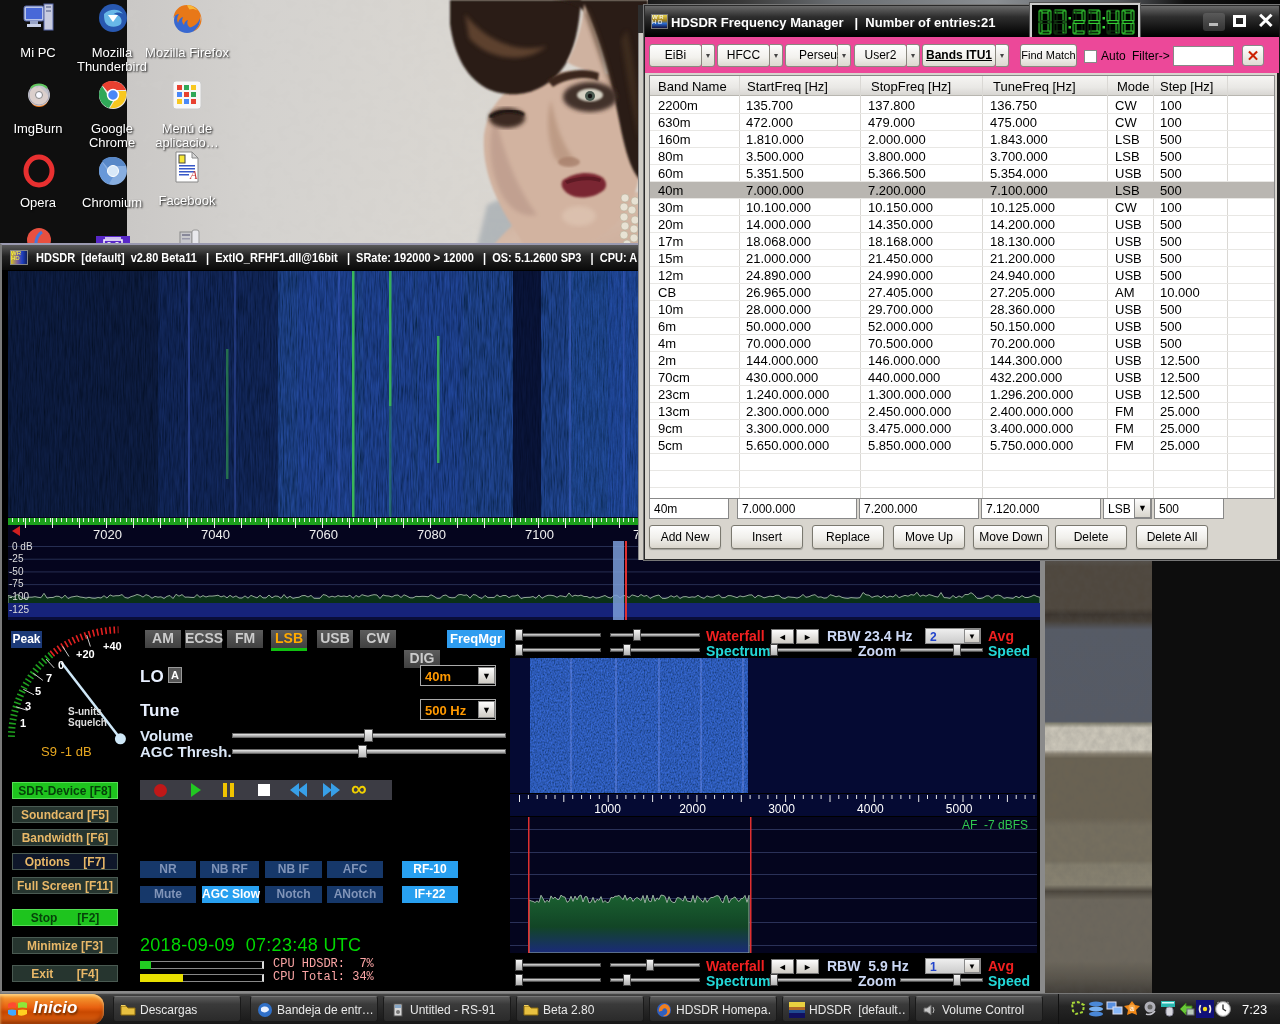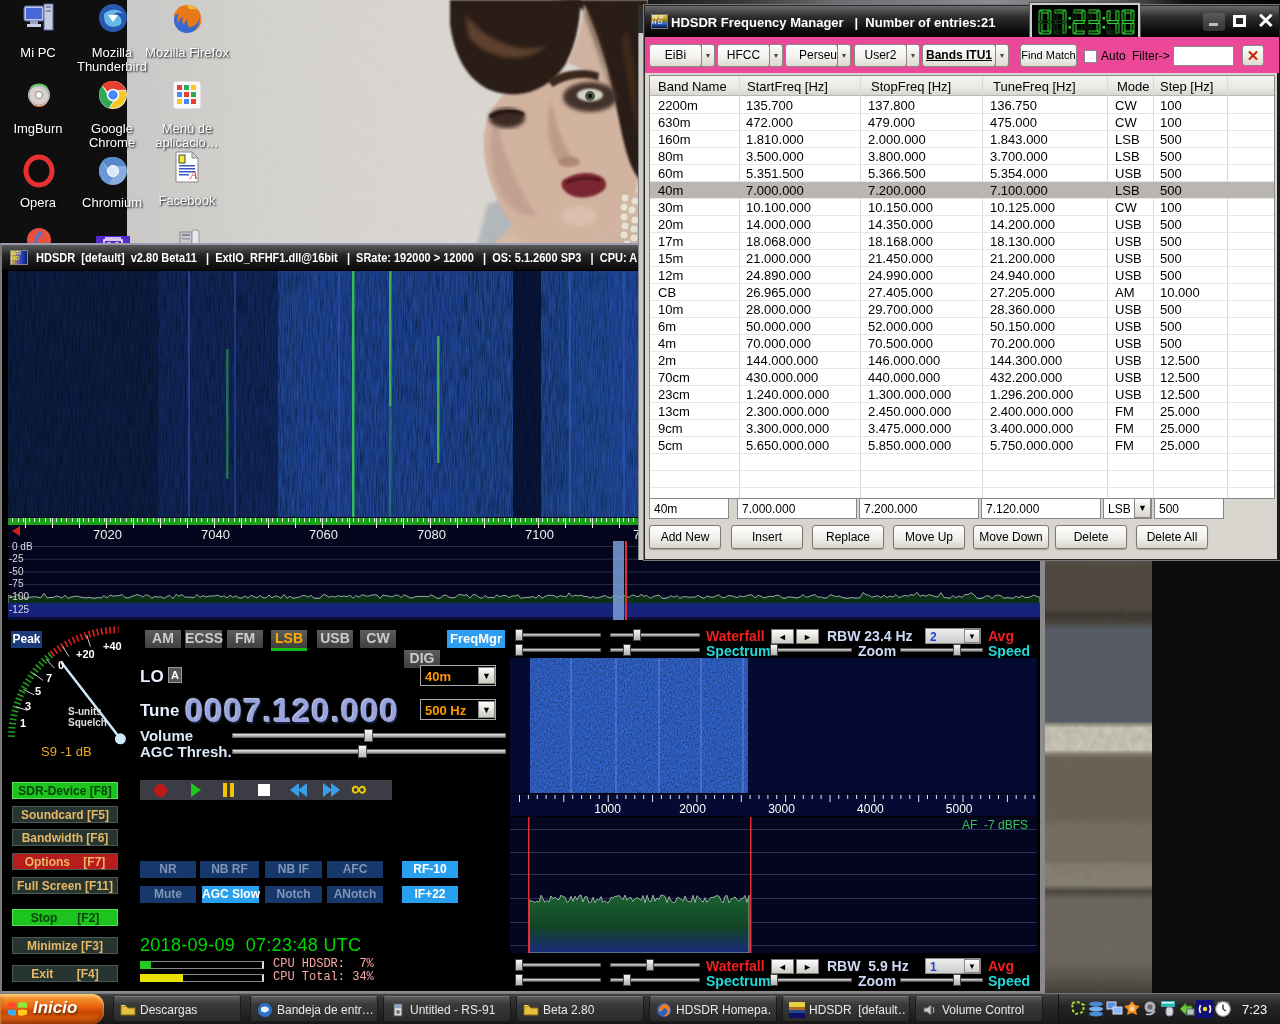--- a/index.html
+++ b/index.html
@@ -387,21 +387,20 @@
     <div class="abs" style="left:219px;top:10px;width:36px;height:18px;background:linear-gradient(#5c5c5c,#404040);color:#ccc;font-size:14px;font-weight:bold;text-align:center;line-height:17px;">FM</div>
     <div class="abs" style="left:263px;top:10px;width:36px;height:18px;background:linear-gradient(#5c5c5c,#404040);color:#ffaa00;font-size:14px;font-weight:bold;text-align:center;line-height:17px;">LSB</div>
     <div class="abs" style="left:263px;top:28px;width:36px;height:3px;background:#10c010;"></div>
     <div class="abs" style="left:309px;top:10px;width:36px;height:18px;background:linear-gradient(#5c5c5c,#404040);color:#ccc;font-size:14px;font-weight:bold;text-align:center;line-height:17px;">USB</div>
     <div class="abs" style="left:352px;top:10px;width:36px;height:18px;background:linear-gradient(#5c5c5c,#404040);color:#ccc;font-size:14px;font-weight:bold;text-align:center;line-height:17px;">CW</div>
     <div class="abs" style="left:396px;top:10px;width:36px;height:18px;background:linear-gradient(#5c5c5c,#404040);color:#ccc;font-size:14px;font-weight:bold;text-align:center;line-height:17px;margin-top:20px;">DIG</div>
     <div class="abs" style="left:439px;top:10px;width:58px;height:18px;background:#2f9df0;color:#fff;font-size:13px;font-weight:bold;text-align:center;line-height:17px;">FreqMgr</div>
     <div class="abs" style="left:132px;top:47px;color:#e8f0ff;font-size:17px;font-weight:bold;">LO</div>
     <div class="abs" style="left:160px;top:47px;width:14px;height:16px;background:#555;border:1px solid #999;color:#fff;font-size:11px;font-weight:bold;text-align:center;line-height:15px;">A</div>
     <div class="abs" style="left:132px;top:81px;color:#e8f0ff;font-size:17px;font-weight:bold;">Tune</div>
-    <div class="digits abs" style="left:177px;top:74px;">0007.120.000</div>
     <div class="abs" style="left:412px;top:45px;width:76px;height:21px;background:#000;border:1px solid #aaa;">
         <span class="abs" style="left:4px;top:3px;color:#ff9900;font-size:13px;font-weight:bold;">40m</span>
         <span class="abs" style="left:57px;top:1px;width:17px;height:17px;background:linear-gradient(#fdfdfd,#cfcbc4);border:1px solid #888;font-size:9px;text-align:center;line-height:16px;">▼</span>
       </div>
     <div class="abs" style="left:412px;top:79px;width:76px;height:21px;background:#000;border:1px solid #aaa;">
         <span class="abs" style="left:4px;top:3px;color:#ff9900;font-size:13px;font-weight:bold;">500 Hz</span>
         <span class="abs" style="left:57px;top:1px;width:17px;height:17px;background:linear-gradient(#fdfdfd,#cfcbc4);border:1px solid #888;font-size:9px;text-align:center;line-height:16px;">▼</span>
       </div>
     <div class="abs" style="left:132px;top:107px;color:#dce8f8;font-size:15px;font-weight:bold;">Volume</div>
     <div class="abs" style="left:132px;top:123px;color:#dce8f8;font-size:15px;font-weight:bold;">AGC Thresh.</div>
@@ -416,21 +415,21 @@
     <div class="abs" style="left:222px;top:163px;width:4px;height:14px;background:#f0c400;"></div>
     <div class="abs" style="left:250px;top:164px;width:12px;height:12px;background:#fff;"></div>
     <div class="abs" style="left:282px;top:163px;width:0;height:0;border-top:7px solid transparent;border-bottom:7px solid transparent;border-right:9px solid #38a0e8;"></div>
     <div class="abs" style="left:290px;top:163px;width:0;height:0;border-top:7px solid transparent;border-bottom:7px solid transparent;border-right:9px solid #38a0e8;"></div>
     <div class="abs" style="left:315px;top:163px;width:0;height:0;border-top:7px solid transparent;border-bottom:7px solid transparent;border-left:9px solid #38a0e8;"></div>
     <div class="abs" style="left:323px;top:163px;width:0;height:0;border-top:7px solid transparent;border-bottom:7px solid transparent;border-left:9px solid #38a0e8;"></div>
     <div class="abs" style="left:343px;top:156px;color:#f0d000;font-size:22px;font-weight:bold;">∞</div>
     <div class="abs" style="left:4px;top:162px;width:106px;height:17px;background:#1ec41e;border:1px solid #55e055;color:#06420a;white-space:nowrap;font-size:12px;font-weight:bold;text-align:center;line-height:16px;">SDR-Device [F8]</div>
     <div class="abs" style="left:4px;top:186px;width:106px;height:17px;background:#26352f;border:1px solid #4a5a52;color:#e8b868;white-space:nowrap;font-size:12px;font-weight:bold;text-align:center;line-height:16px;">Soundcard  [F5]</div>
     <div class="abs" style="left:4px;top:209px;width:106px;height:17px;background:#26352f;border:1px solid #4a5a52;color:#e8b868;white-space:nowrap;font-size:12px;font-weight:bold;text-align:center;line-height:16px;">Bandwidth  [F6]</div>
-    <div class="abs" style="left:4px;top:233px;width:106px;height:17px;background:#b91c1c;border:1px solid #4a5a52;color:#e8b868;white-space:nowrap;font-size:12px;font-weight:bold;text-align:center;line-height:16px;">Options&nbsp;&nbsp;&nbsp; [F7]</div>
+    <div class="abs" style="left:4px;top:233px;width:106px;height:17px;background:#0f172a;border:1px solid #4a5a52;color:#e8b868;white-space:nowrap;font-size:12px;font-weight:bold;text-align:center;line-height:16px;">Options&nbsp;&nbsp;&nbsp; [F7]</div>
     <div class="abs" style="left:4px;top:257px;width:106px;height:17px;background:#26352f;border:1px solid #4a5a52;color:#e8b868;white-space:nowrap;font-size:12px;font-weight:bold;text-align:center;line-height:16px;">Full Screen  [F11]</div>
     <div class="abs" style="left:4px;top:289px;width:106px;height:17px;background:#1ec41e;border:1px solid #55e055;color:#06420a;white-space:nowrap;font-size:12px;font-weight:bold;text-align:center;line-height:16px;">Stop&nbsp;&nbsp;&nbsp;&nbsp;&nbsp; [F2]</div>
     <div class="abs" style="left:4px;top:317px;width:106px;height:17px;background:#26352f;border:1px solid #4a5a52;color:#e8b868;white-space:nowrap;font-size:12px;font-weight:bold;text-align:center;line-height:16px;">Minimize  [F3]</div>
     <div class="abs" style="left:4px;top:345px;width:106px;height:17px;background:#26352f;border:1px solid #4a5a52;color:#e8b868;white-space:nowrap;font-size:12px;font-weight:bold;text-align:center;line-height:16px;">Exit&nbsp;&nbsp;&nbsp;&nbsp;&nbsp;&nbsp; [F4]</div>
     <div class="abs" style="left:132px;top:241px;width:56px;height:17px;background:#16386a;color:#8094b8;white-space:nowrap;font-size:12px;font-weight:bold;text-align:center;line-height:16px;">NR</div>
     <div class="abs" style="left:192px;top:241px;width:59px;height:17px;background:#16386a;color:#8094b8;white-space:nowrap;font-size:12px;font-weight:bold;text-align:center;line-height:16px;">NB RF</div>
     <div class="abs" style="left:257px;top:241px;width:57px;height:17px;background:#16386a;color:#8094b8;white-space:nowrap;font-size:12px;font-weight:bold;text-align:center;line-height:16px;">NB IF</div>
     <div class="abs" style="left:319px;top:241px;width:56px;height:17px;background:#16386a;color:#8094b8;white-space:nowrap;font-size:12px;font-weight:bold;text-align:center;line-height:16px;">AFC</div>
     <div class="abs" style="left:394px;top:241px;width:56px;height:17px;background:#28a0f0;color:#fff;white-space:nowrap;font-size:12px;font-weight:bold;text-align:center;line-height:16px;">RF-10</div>
     <div class="abs" style="left:132px;top:266px;width:56px;height:17px;background:#16386a;color:#8094b8;white-space:nowrap;font-size:12px;font-weight:bold;text-align:center;line-height:16px;">Mute</div>

